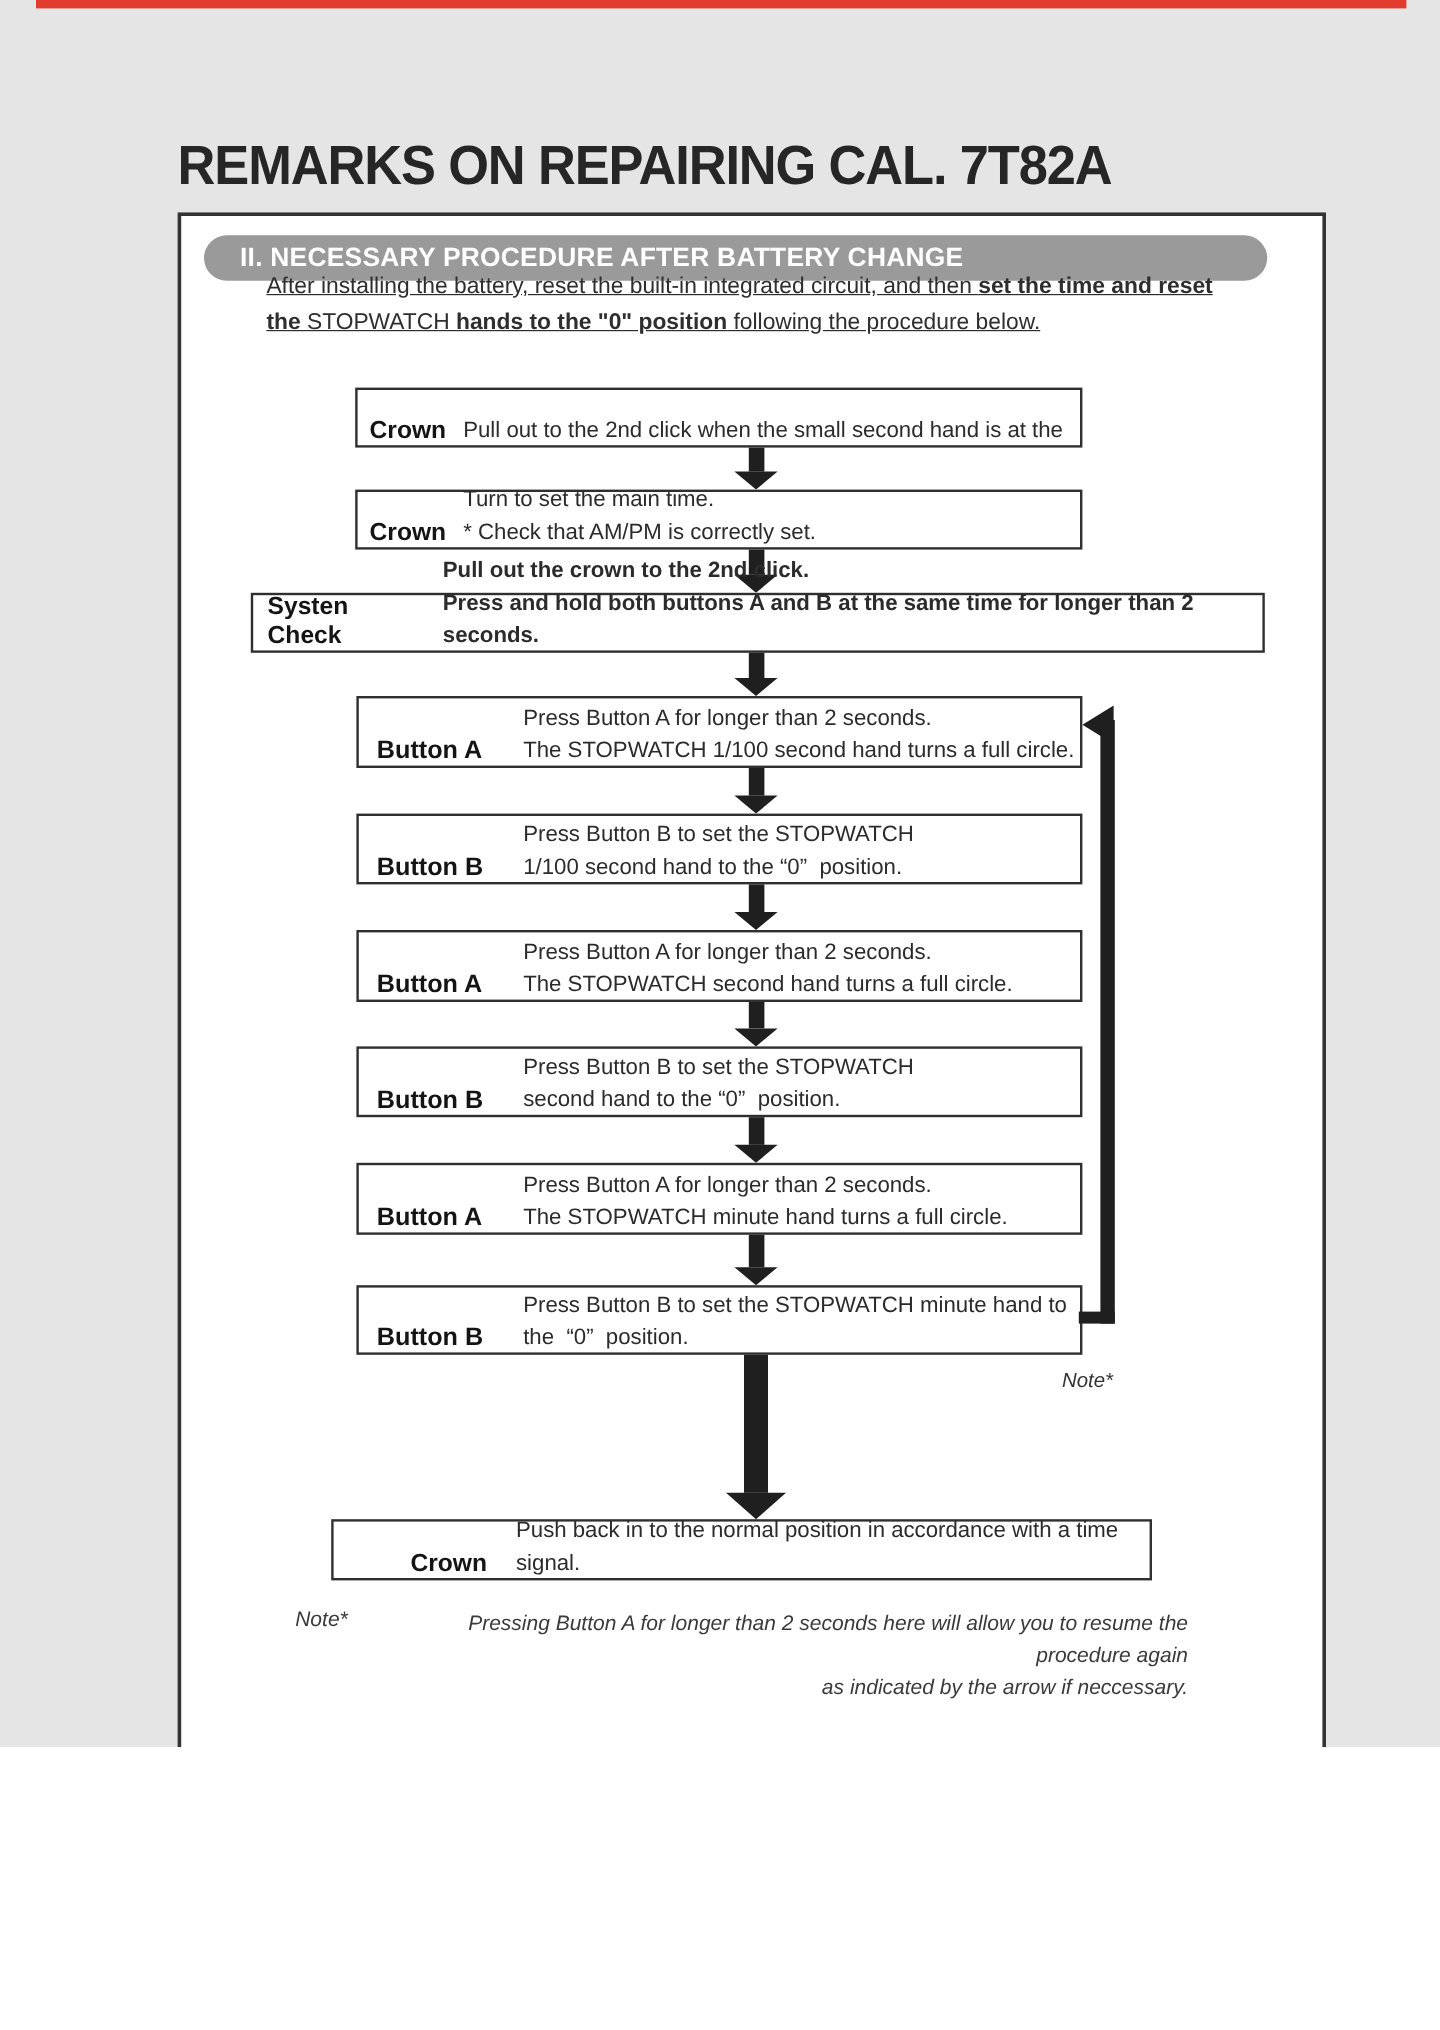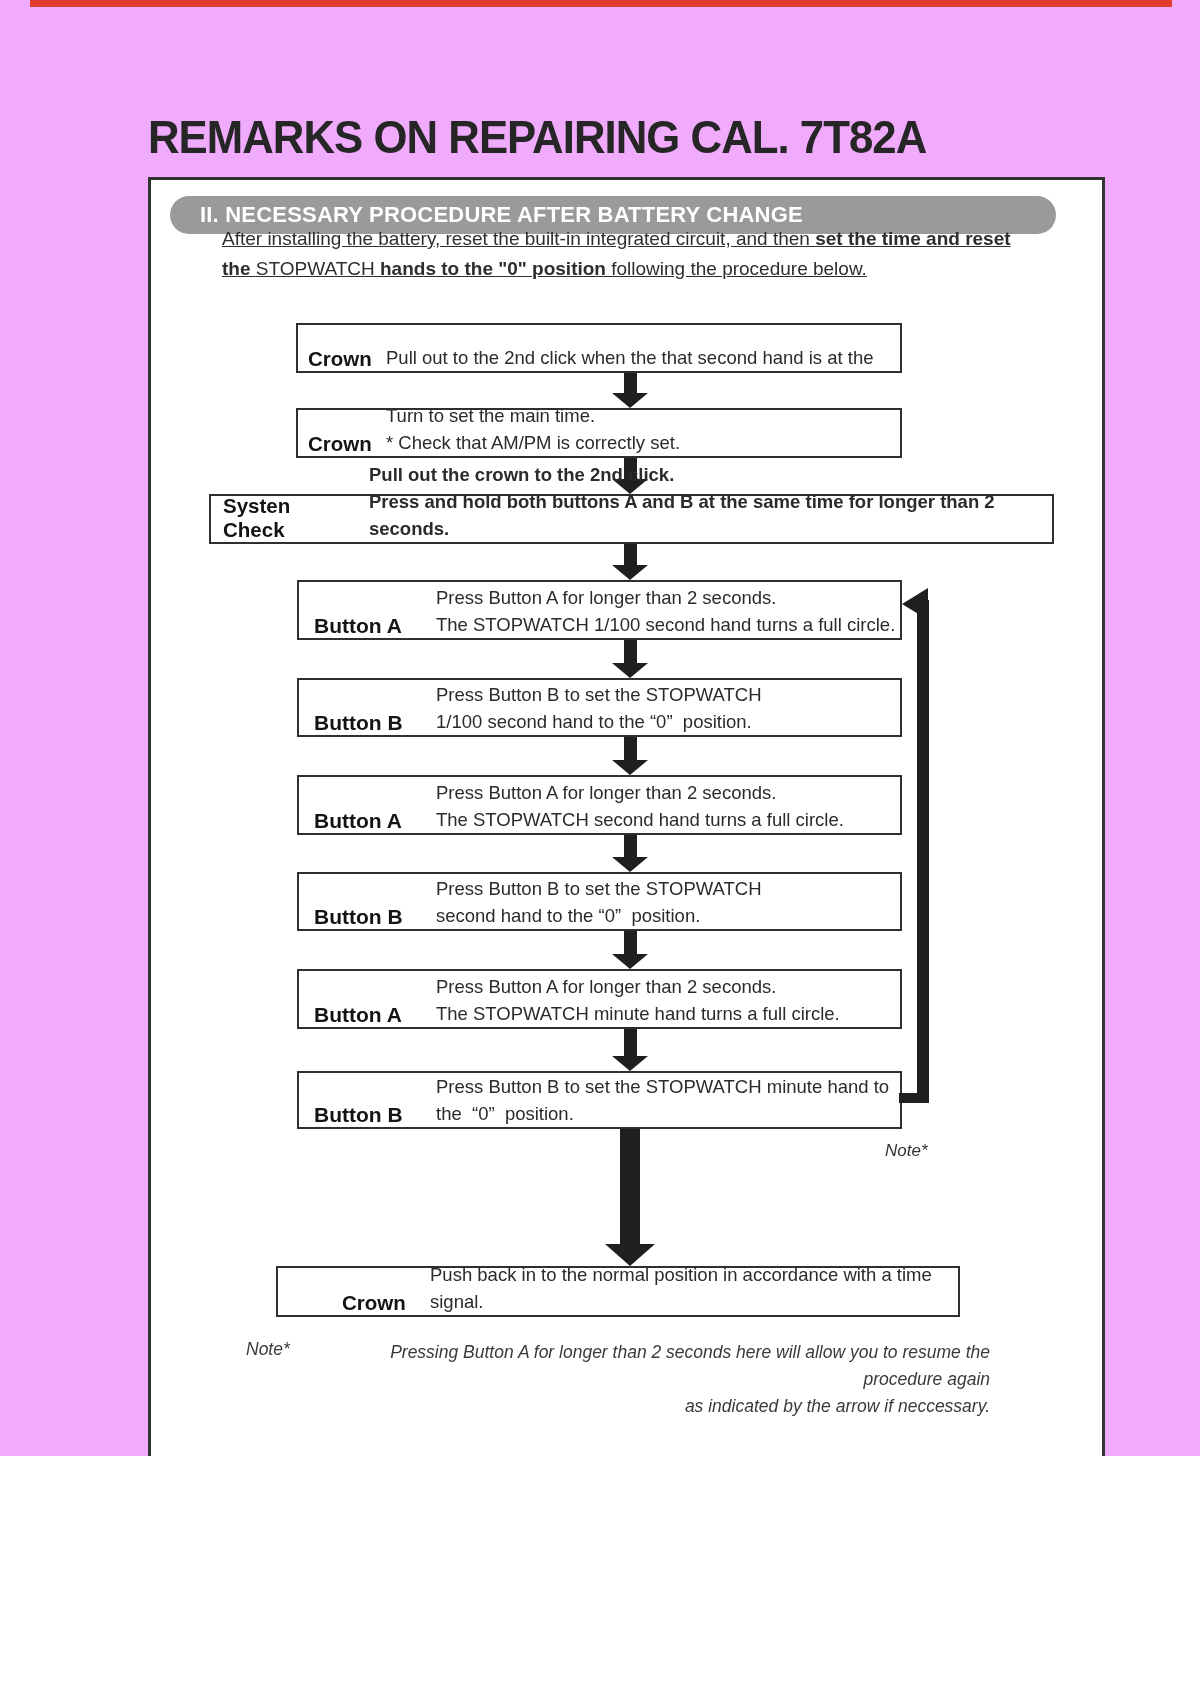--- a/index.html
+++ b/index.html
@@ -1,17 +1,17 @@
 <!DOCTYPE html>
 <html><head>
 <meta charset="utf-8">
 <style>
   html,body{margin:0;padding:0;background:#ffffff;}
   .page{
-    position:relative;width:1200px;height:1456px;background:#f0abfc;overflow:hidden;
+    position:relative;width:1200px;height:1456px;background:#e5e5e5;overflow:hidden;
     font-family:"Liberation Sans","DejaVu Sans",sans-serif;color:#2a2a2a;
   }
   .red-rule{position:absolute;left:30px;width:1142px;height:7px;background:#e23c2e;}
   .red-rule.top{top:0;}
   .red-rule.bottom{top:1685px;}
 
   .doc-title{
     position:absolute;left:148px;top:112px;font-size:46px;font-weight:bold;color:#262626;
     letter-spacing:-1px;white-space:nowrap;transform:scaleX(0.95);transform-origin:left top;line-height:1.1;
   }
@@ -91,21 +91,21 @@
   </div>
 
   <div class="intro">
     <div class="iline"><span>After installing the battery, reset the built-in integrated circuit, and then </span><span style="font-weight: bold;">set the time and reset</span></div>
     <div class="iline"><span style="font-weight: bold;">the </span><span>STOPWATCH </span><span style="font-weight: bold;">hands to the "0" position</span><span> following the procedure below.</span></div>
   </div>
 
   <div class="fbox crown-box" style="left:296px;top:323px;width:606px;height:50px;">
     <div class="lbl">Crown</div>
     <div class="txt">
-      <div class="ln">Pull out to the 2nd click when the that second hand is at the</div>
+      <div class="ln">Pull out to the 2nd click when the small second hand is at the</div>
     </div>
   </div>
 
   <div class="v-arrow" style="left:612px;top:373px;height:35px;">
     <div class="shaft" style="height:20px;"></div>
       <div class="head"></div>
   </div>
 
   <div class="fbox crown-box" style="left:296px;top:408px;width:606px;height:50px;">
     <div class="lbl">Crown</div>

